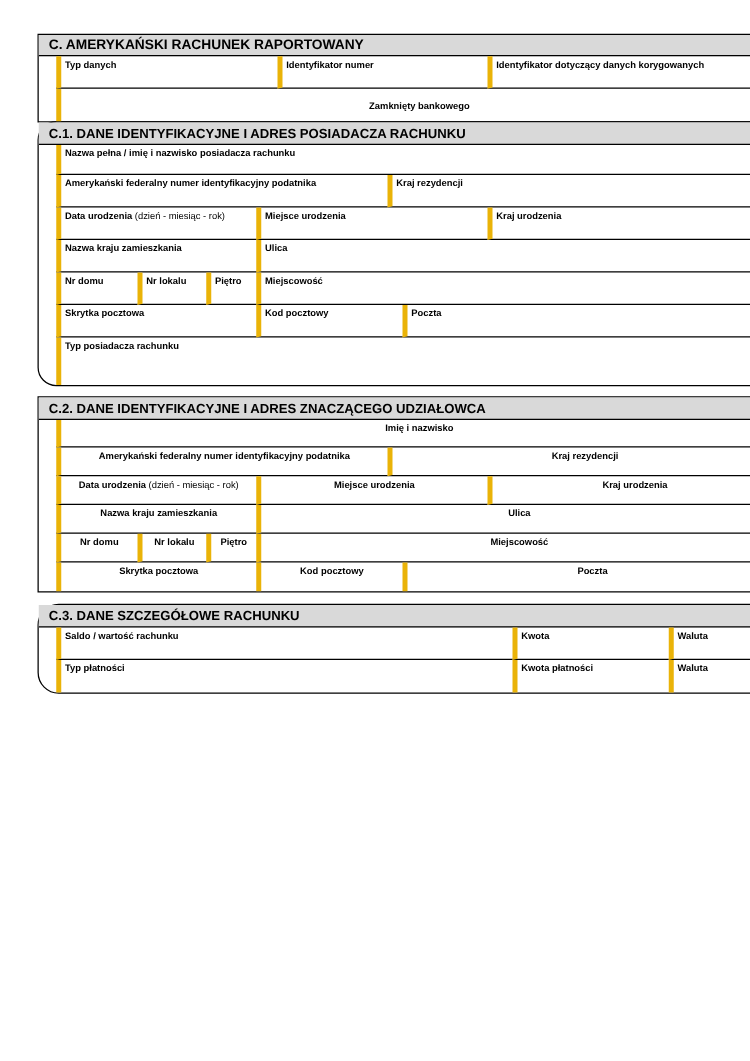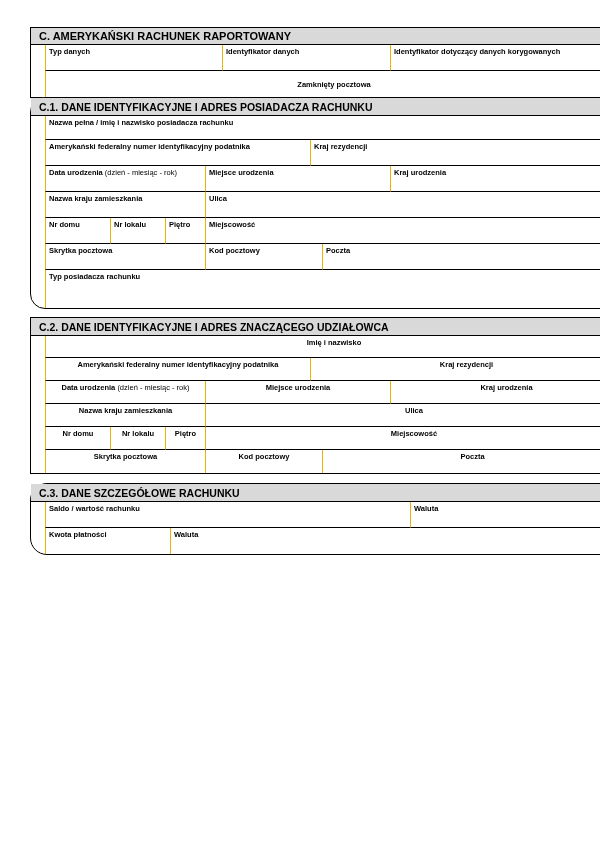--- a/index.html
+++ b/index.html
@@ -10,21 +10,21 @@
   .block.joined { margin-top:-1px;border-radius:15px; }
   .block.gap8 { margin-top:8px;text-align:center; }
   .block.gap9 { margin-top:9px;border-radius:17px; }
   .sec-header { background:#d9d9d9; border-bottom:1px solid #000;
                 display:flex; align-items:center; padding:2px 0 2px 8px;
                 font-weight:bold; }
   .sec-header.main { font-size:11px; height:17px; }
   .sec-header.sub  { font-size:10.5px; height:18px; }
   .rows { margin-left:14px; }
   .row { display:flex; }
-  .cell { border-left:1px solid #eab308; border-bottom:1px solid #000;
+  .cell { border-left:4px solid #eab308; border-bottom:1px solid #000;
           padding:2px 3px; overflow:hidden; }
   .row:last-child > .cell { border-bottom:none; }
   .lbl { font-size:7.5px; font-weight:bold; line-height:1.2; display:block; }
   .hint { font-weight:normal; }
   .center-cell { display:flex; align-items:center; justify-content:center;
                  text-align:center; }
 </style>
 </head>
 <body>
 
@@ -33,29 +33,29 @@
   <div class="block">
     <div class="sec-header main">
       <span>C. AMERYKAŃSKI RACHUNEK RAPORTOWANY</span>
     </div>
     <div class="rows">
       <div class="row" style="height:26px">
         <div class="cell" style="width:177px">
           <span class="lbl">Typ danych</span>
         </div>
         <div class="cell" style="width:168px">
-          <span class="lbl">Identyfikator danych</span>
+          <span class="lbl">Identyfikator numer</span>
         </div>
         <div class="cell" style="flex:1">
           <span class="lbl">Identyfikator dotyczący danych korygowanych</span>
         </div>
       </div>
       <div class="row" style="height:26px">
         <div class="cell center-cell" style="flex:1">
-          <span class="lbl">Zamknięty pocztowa</span>
+          <span class="lbl">Zamknięty bankowego</span>
         </div>
       </div>
     </div>
   </div>
 
   <div class="block joined">
     <div class="sec-header sub">
       <span>C.1. DANE IDENTYFIKACYJNE I ADRES POSIADACZA RACHUNKU</span>
     </div>
     <div class="rows">
@@ -191,25 +191,31 @@
 
   <div class="block gap9">
     <div class="sec-header sub">
       <span>C.3. DANE SZCZEGÓŁOWE RACHUNKU</span>
     </div>
     <div class="rows">
       <div class="row" style="height:26px">
         <div class="cell" style="width:365px">
           <span class="lbl">Saldo / wartość rachunku</span>
         </div>
+        <div class="cell" style="width:125px">
+          <span class="lbl">Kwota</span>
+        </div>
         <div class="cell" style="flex:1">
           <span class="lbl">Waluta</span>
         </div>
       </div>
       <div class="row" style="height:26px">
+        <div class="cell" style="width:365px">
+          <span class="lbl">Typ płatności</span>
+        </div>
         <div class="cell" style="width:125px">
           <span class="lbl">Kwota płatności</span>
         </div>
         <div class="cell" style="flex:1">
           <span class="lbl">Waluta</span>
         </div>
       </div>
     </div>
   </div>
 

